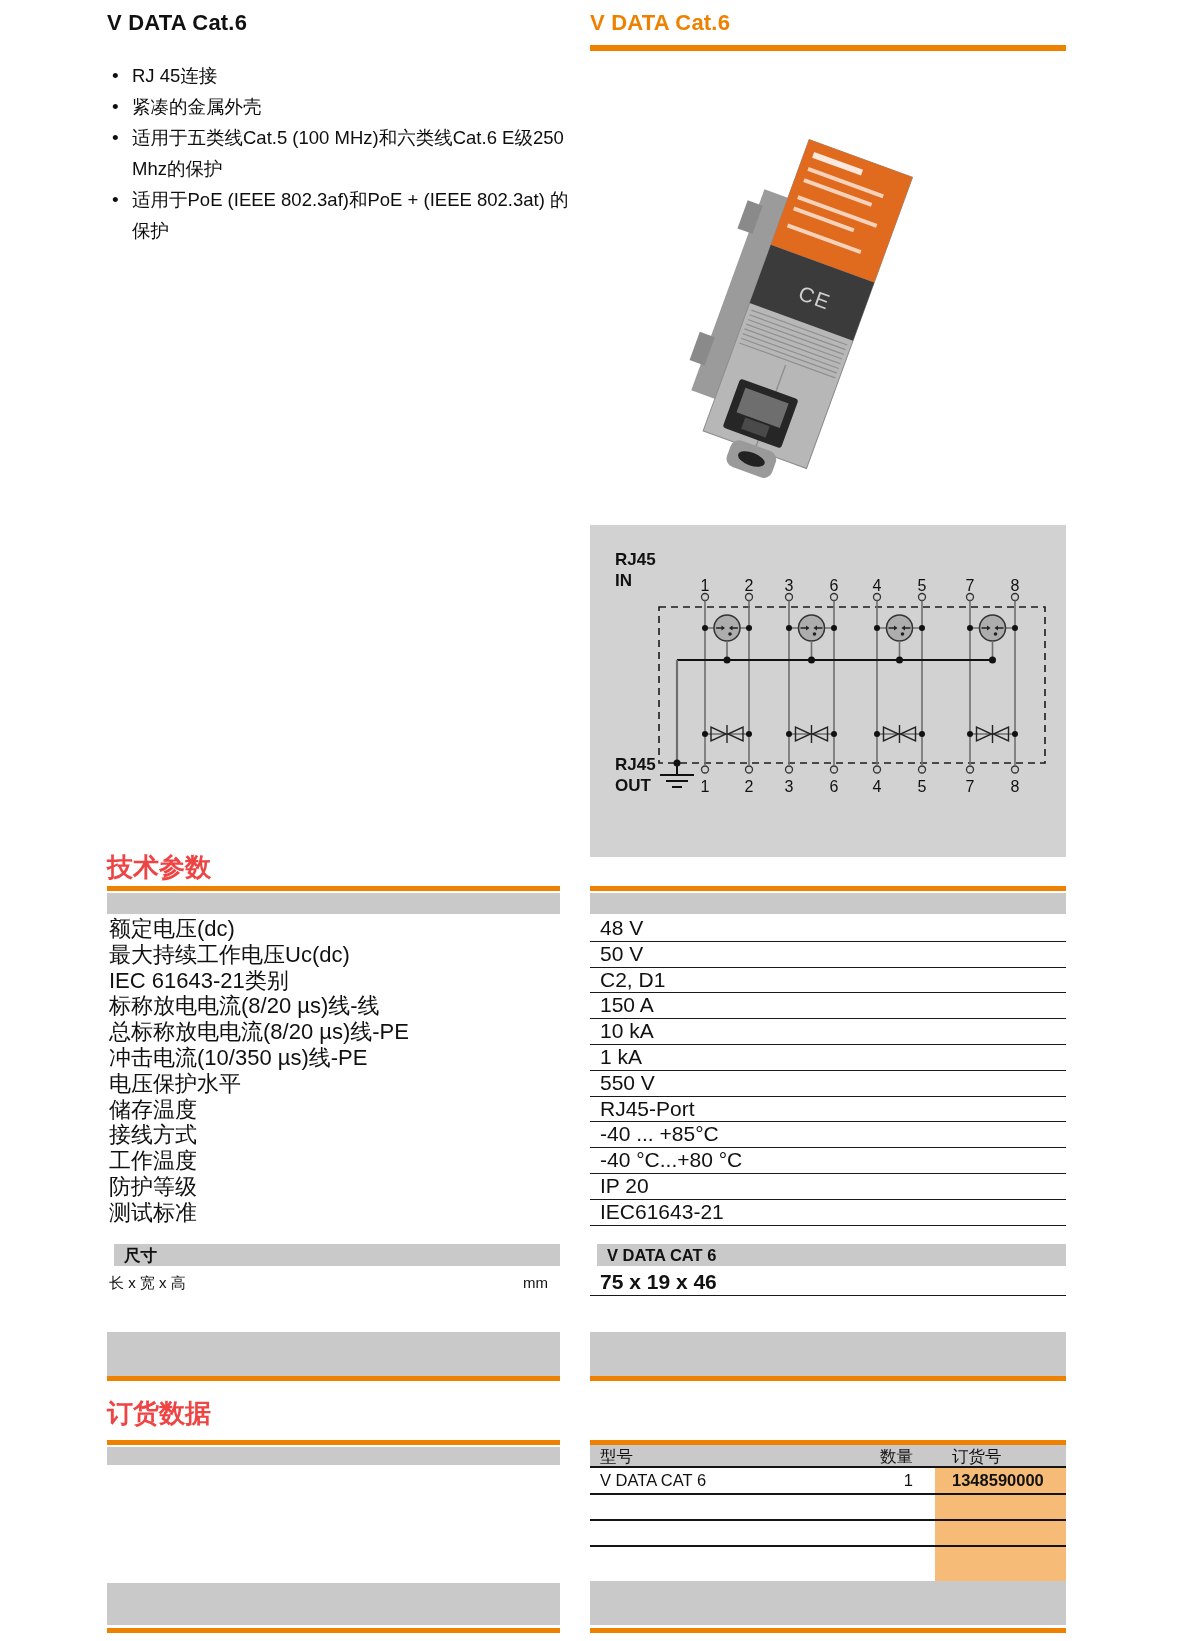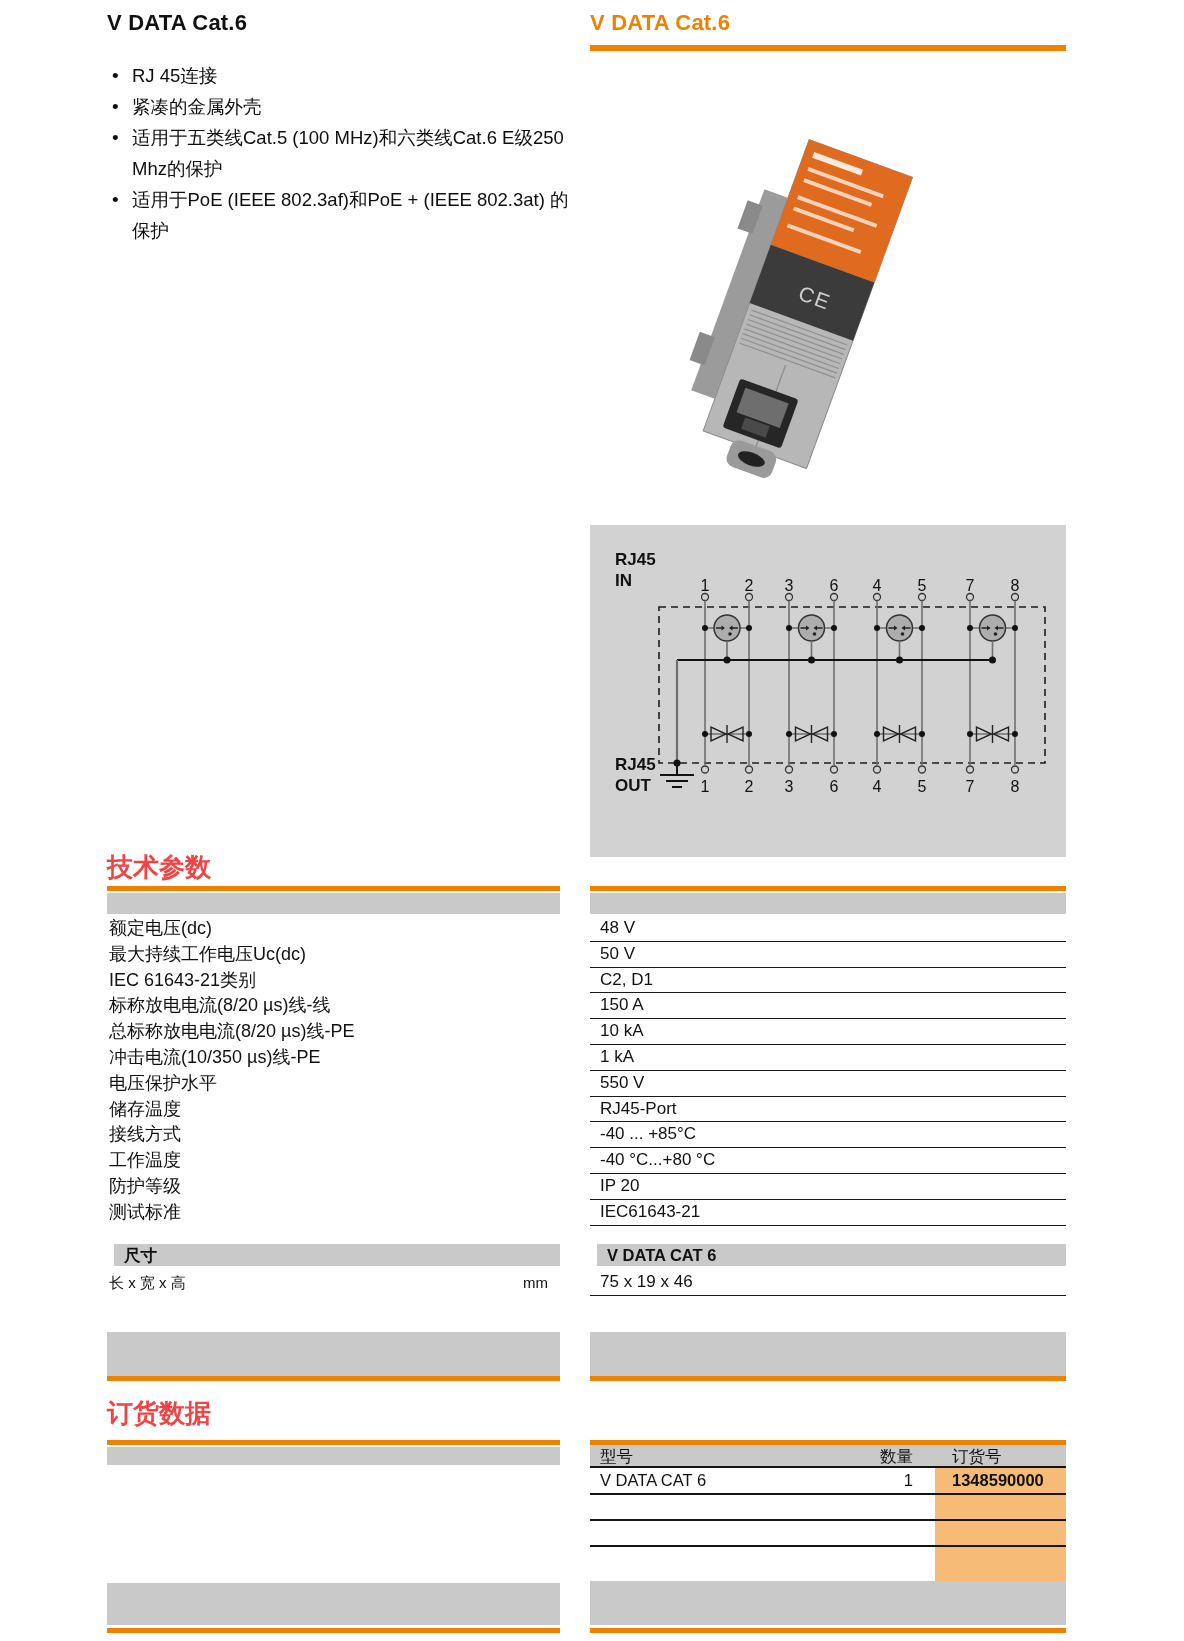--- a/index.html
+++ b/index.html
@@ -23,32 +23,32 @@
     width:445px; color:#0e0e0e;
   }
   .features li::before {
     content:"•"; position:absolute; left:5px; top:0; font-size:19px; color:#0e0e0e;
   }
 
   .sec-head { font-size:26px; font-weight:700; color:#ef4444; }
   .rule-orange { height:5px; background:#EE8200; }
   .band-gray  { background:#C9C9C9; }
 
-  .p-label { height:25.8px; font-size:18px; line-height:25.8px; padding-left:2px; white-space:nowrap; }
+  .p-label { height:25.8px; font-size:22px; line-height:25.8px; padding-left:2px; white-space:nowrap; }
   .p-value {
-    box-sizing:border-box; height:25.8px; font-size:17px; line-height:23px;
+    box-sizing:border-box; height:25.8px; font-size:21px; line-height:23px;
     padding-left:10px; border-bottom:1.7px solid #191919; white-space:nowrap;
   }
 
   .band-text { font-size:16.5px; font-weight:700; line-height:22px; padding-left:10px;margin-left:7px; }
   .dim-row { font-size:15px; line-height:26px; }
   .dim-unit { position:absolute; right:12px; top:0; }
   .dim-value {
-    box-sizing:border-box; height:26px; font-size:17px; line-height:24px;
-    padding-left:10px; border-bottom:1.7px solid #191919;
+    box-sizing:border-box; height:26px; font-size:21px; line-height:24px;
+    padding-left:10px; border-bottom:1.7px solid #191919;font-weight:bold;
   }
 
   .ord-header { font-weight:400; font-size:16.5px; line-height:22px; }
   .ord-header .c-model { position:absolute; left:10px; top:0; }
   .ord-header .c-qty   { position:absolute; left:240px; width:83px; top:0; text-align:right; }
   .ord-header .c-order { position:absolute; left:362px; top:0; }
   .ord-row { font-size:16.5px; line-height:25px; }
   .ord-row .c-model { position:absolute; left:10px; top:0; }
   .ord-row .c-qty   { position:absolute; left:240px; width:83px; top:0; text-align:right; }
   .ord-row .c-order { position:absolute; left:362px; top:0; font-weight:700; }

